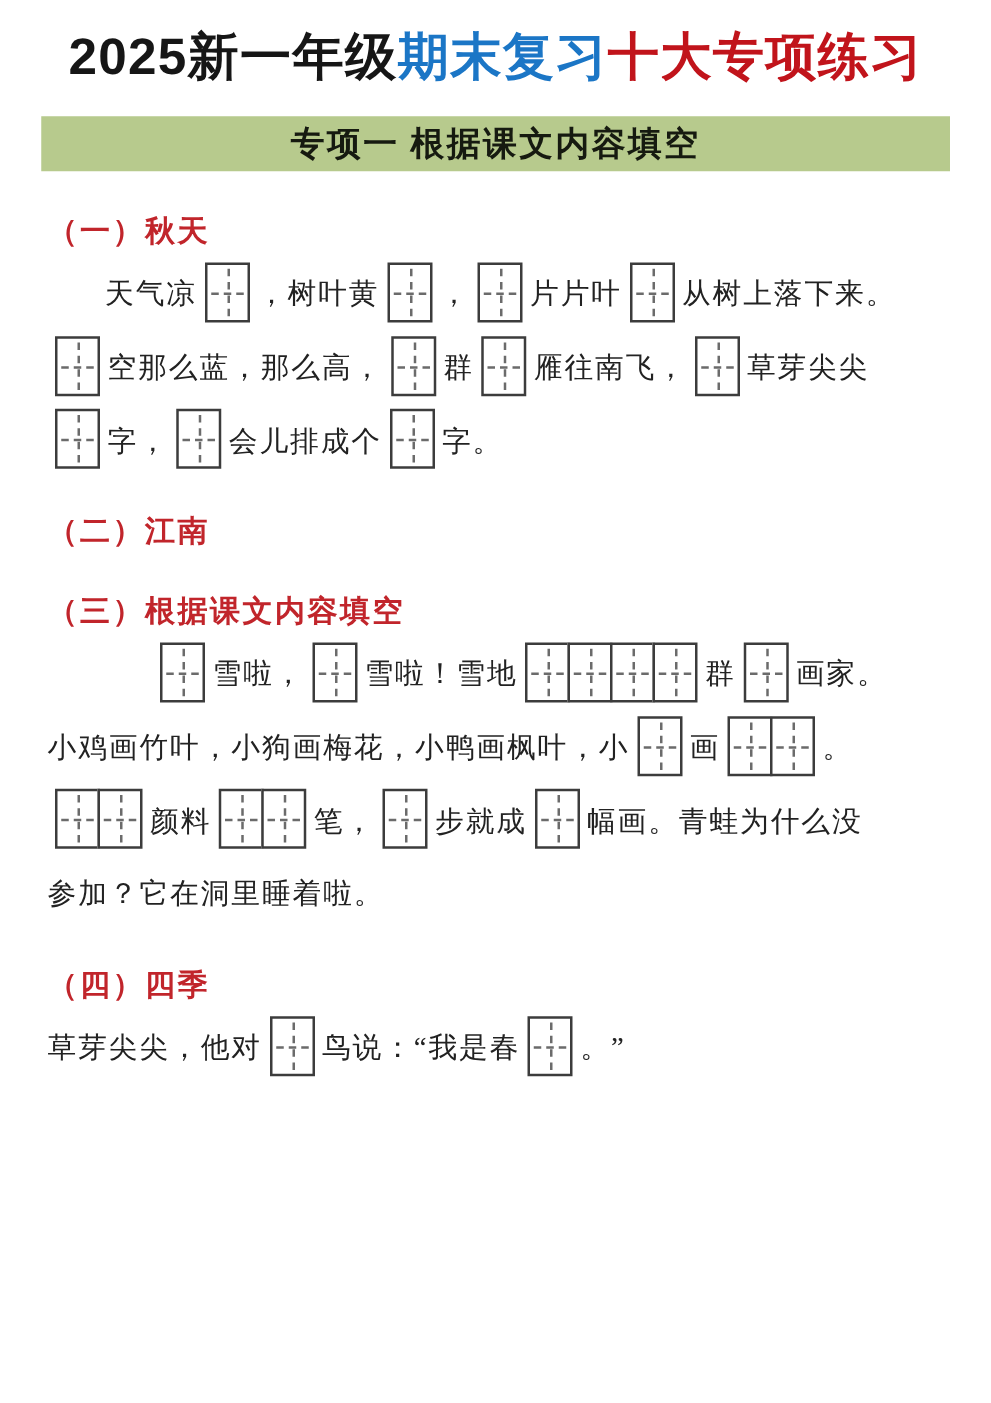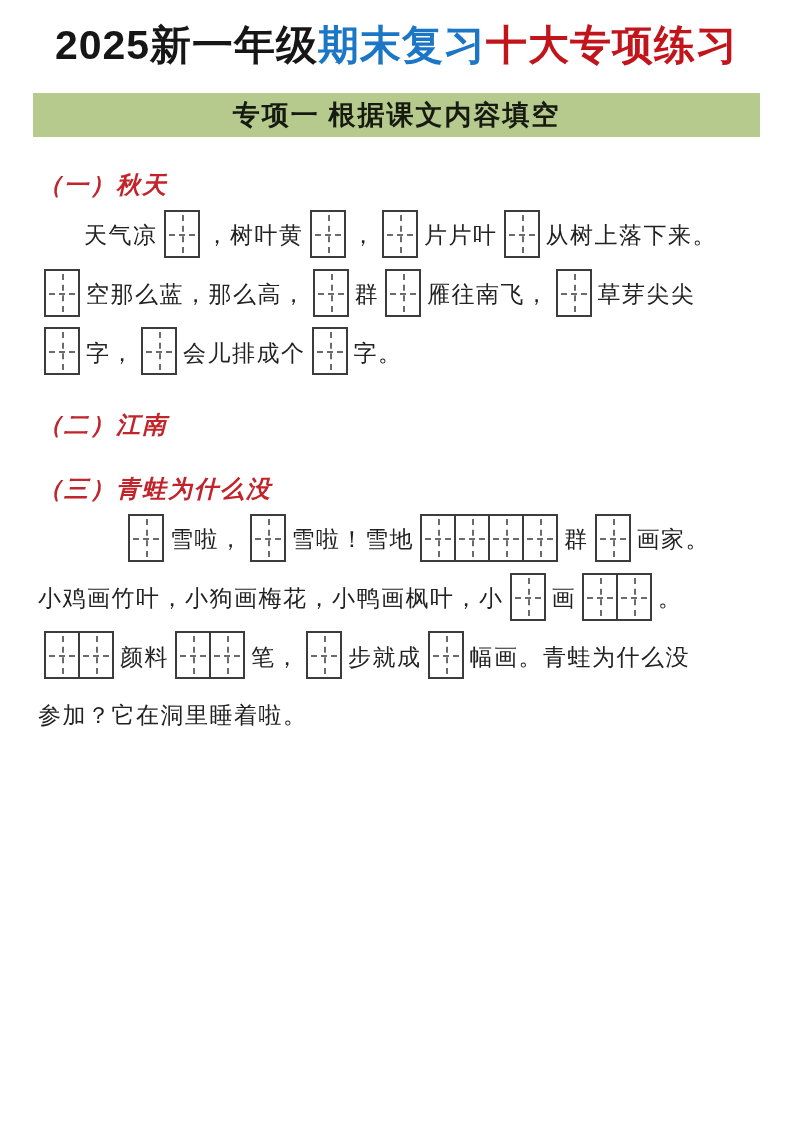--- a/index.html
+++ b/index.html
@@ -43,21 +43,20 @@
   .main {
     padding: 0 36px 0 38px;
     flex: 0 0 auto;
   }
   .sec-heading {
     margin: 32px 0 6px 0;
     font-size: 24px;
     font-weight: 700;
     color: #c1252b;
     letter-spacing: 2px;
-    font-style: italic;
   }
   .line {
     margin: 9px 0;
     font-size: 23px;
     line-height: 48px;
     letter-spacing: 1.5px;
     white-space: nowrap;
   }
   .line.indent-1 { padding-left: 46px; }
   .line.indent-2 { padding-left: 84px; }
@@ -169,21 +168,21 @@
             <span class="tian">
               <i class="hline"></i>
               <i class="vline"></i>
             </span>
           </span><span class="txt">字。</span></p>
       </section>
       <section>
         <h2 class="sec-heading" style="color: rgb(193, 37, 43);">（二）江南</h2>
       </section>
       <section>
-        <h2 class="sec-heading" style="color: rgb(193, 37, 43);">（三）青蛙为什么没</h2>
+        <h2 class="sec-heading" style="color: rgb(193, 37, 43);">（三）根据课文内容填空</h2>
         <p class="line indent-2"><span class="tian-group">
             <span class="tian">
               <i class="hline"></i>
               <i class="vline"></i>
             </span>
           </span><span class="txt">雪啦，</span><span class="tian-group">
             <span class="tian">
               <i class="hline"></i>
               <i class="vline"></i>
             </span>
@@ -249,16 +248,30 @@
               <i class="vline"></i>
             </span>
           </span><span class="txt">步就成</span><span class="tian-group">
             <span class="tian">
               <i class="hline"></i>
               <i class="vline"></i>
             </span>
           </span><span class="txt">幅画。青蛙为什么没</span></p>
         <p class="line indent-0"><span class="txt">参加？它在洞里睡着啦。</span></p>
       </section>
+      <section>
+        <h2 class="sec-heading" style="color: rgb(193, 37, 43);">（四）四季</h2>
+        <p class="line indent-0"><span class="txt">草芽尖尖，他对</span><span class="tian-group">
+            <span class="tian">
+              <i class="hline"></i>
+              <i class="vline"></i>
+            </span>
+          </span><span class="txt">鸟说：“我是春</span><span class="tian-group">
+            <span class="tian">
+              <i class="hline"></i>
+              <i class="vline"></i>
+            </span>
+          </span><span class="txt">。”</span></p>
+      </section>
     </main>
 
 
 </div>
 
 </body></html>

